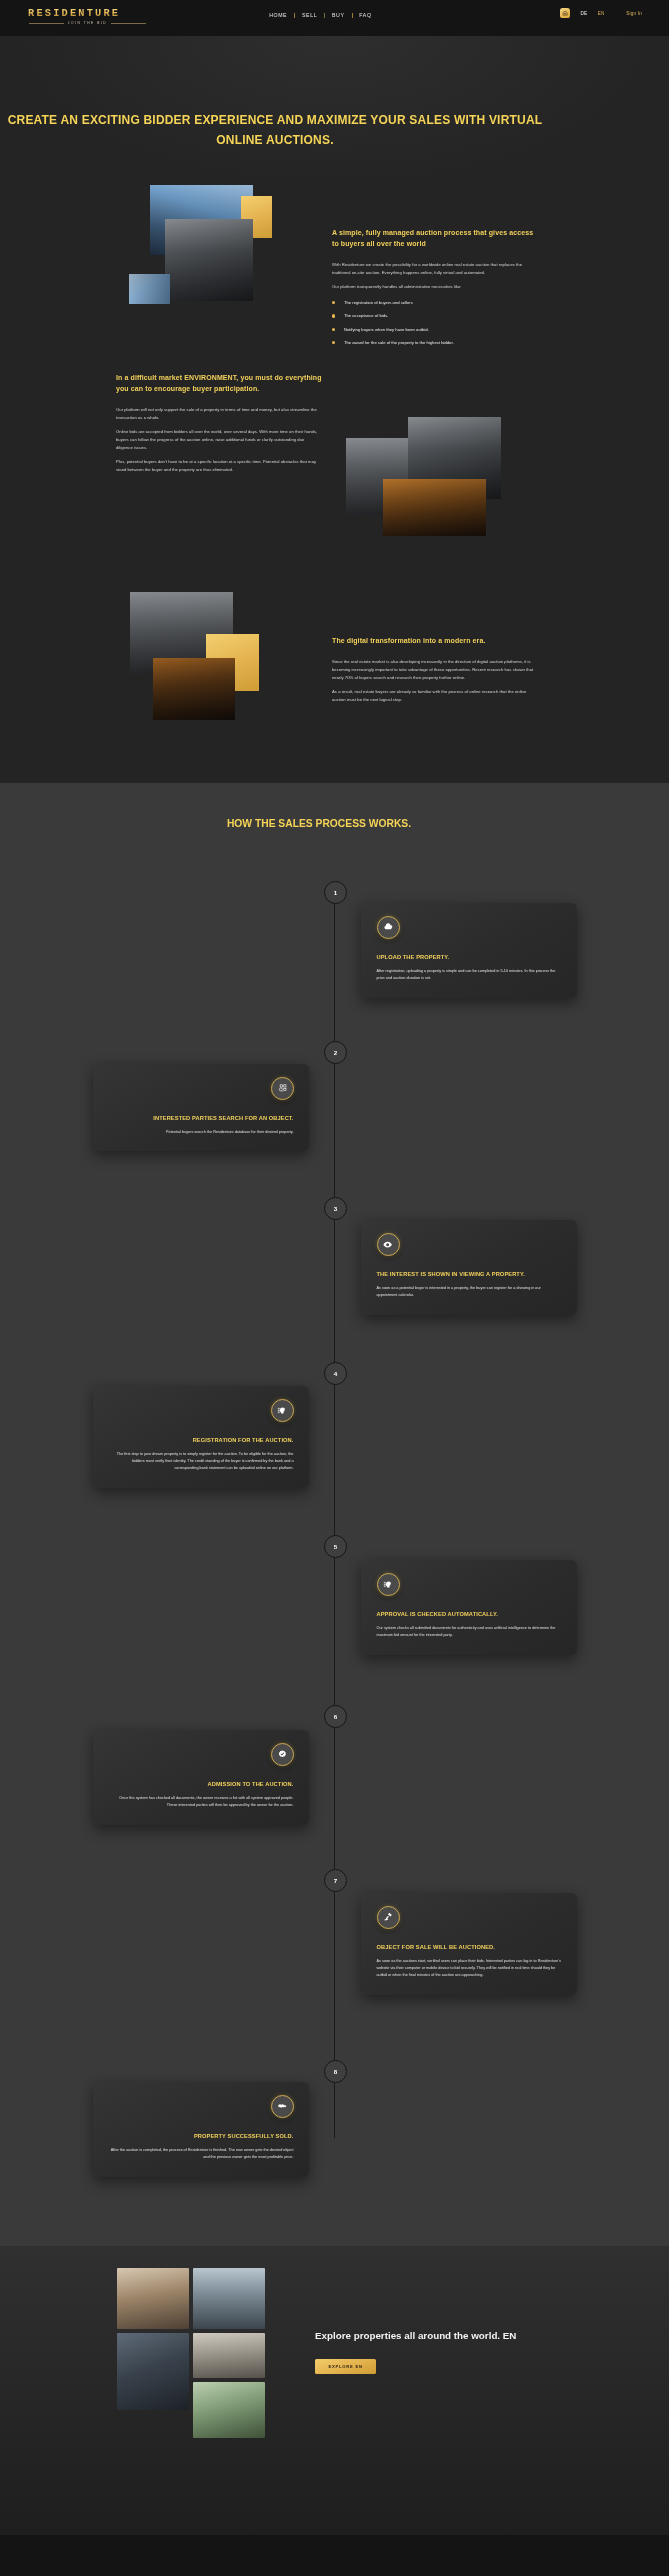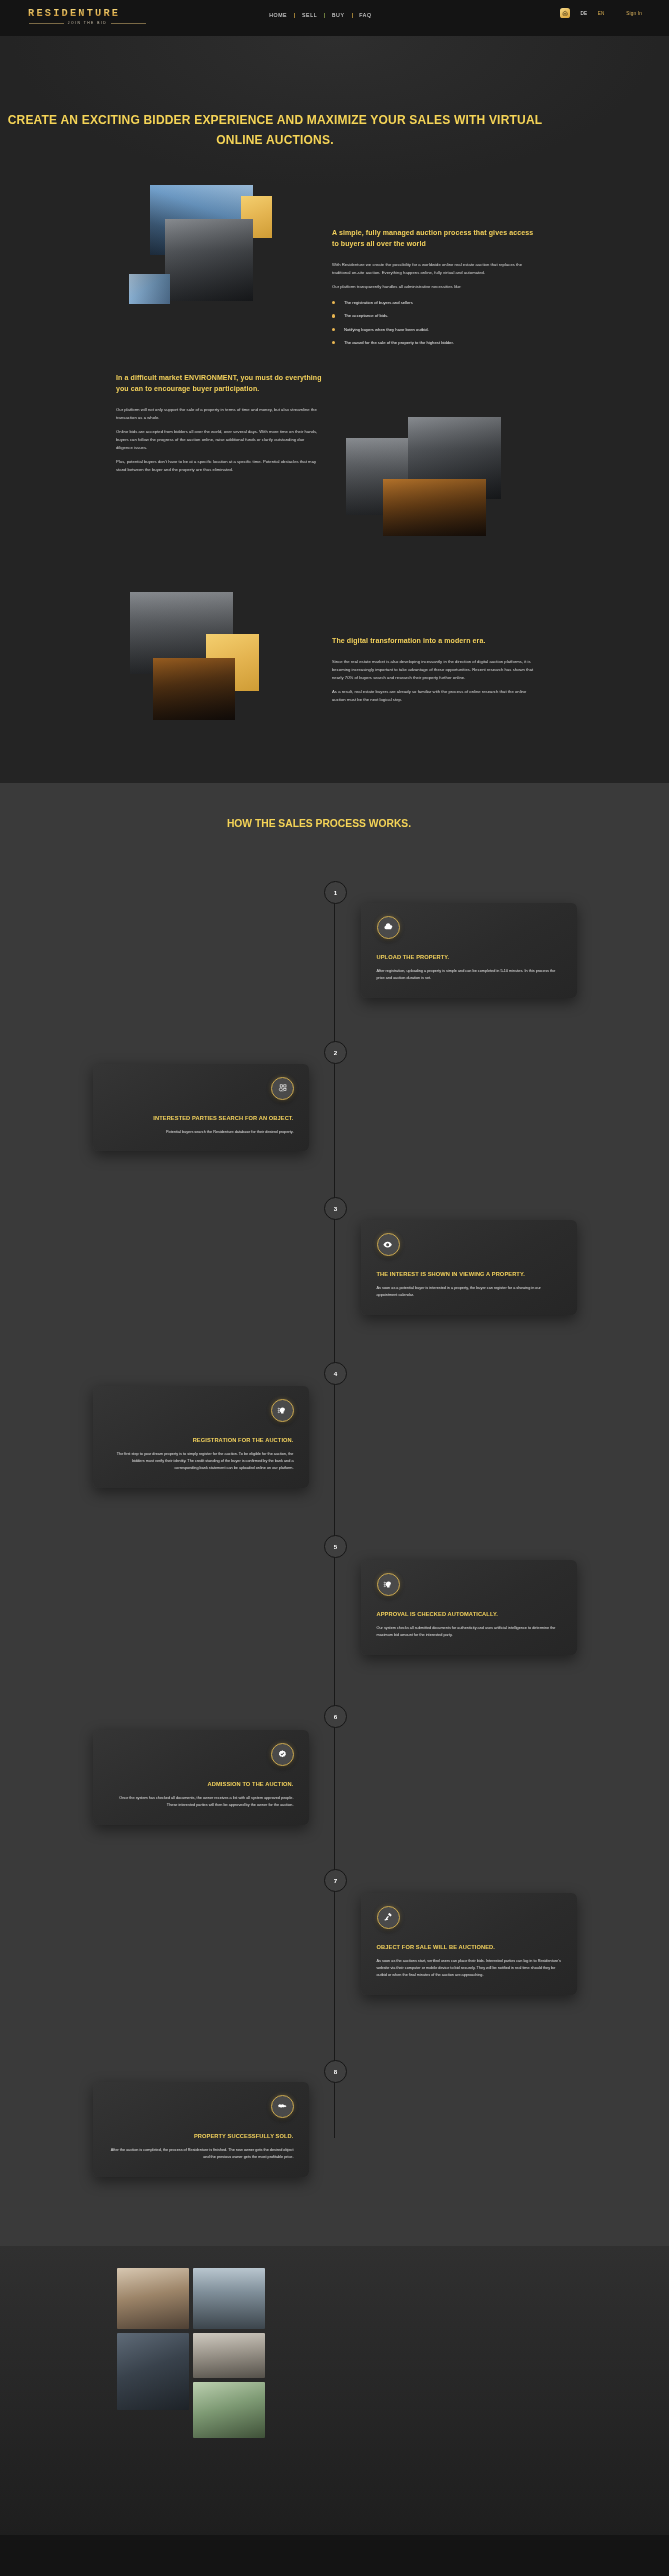--- a/index.html
+++ b/index.html
@@ -423,20 +423,24 @@
 
 <section class="explore-section">
   <div class="gallery">
     <div class="g-cell room-living" style="left:0;   top:0;   width:72px; height:61px;"></div>
     <div class="g-cell room-facade" style="left:76px; top:0;  width:72px; height:61px;"></div>
     <div class="g-cell room-window" style="left:0;   top:65px; width:72px; height:77px;"></div>
     <div class="g-cell room-stairs" style="left:76px; top:65px; width:72px; height:45px;"></div>
     <div class="g-cell room-green" style="left:76px; top:114px; width:72px; height:56px;"></div>
   </div>
 
+  <div class="explore-copy">
+    <h2>Explore properties all around the world. EN</h2>
+    <button class="explore-btn">EXPLORE EN</button>
+  </div>
 </section>
 
 <footer class="site-footer">
   
 
   
 
   
   
 </footer>

